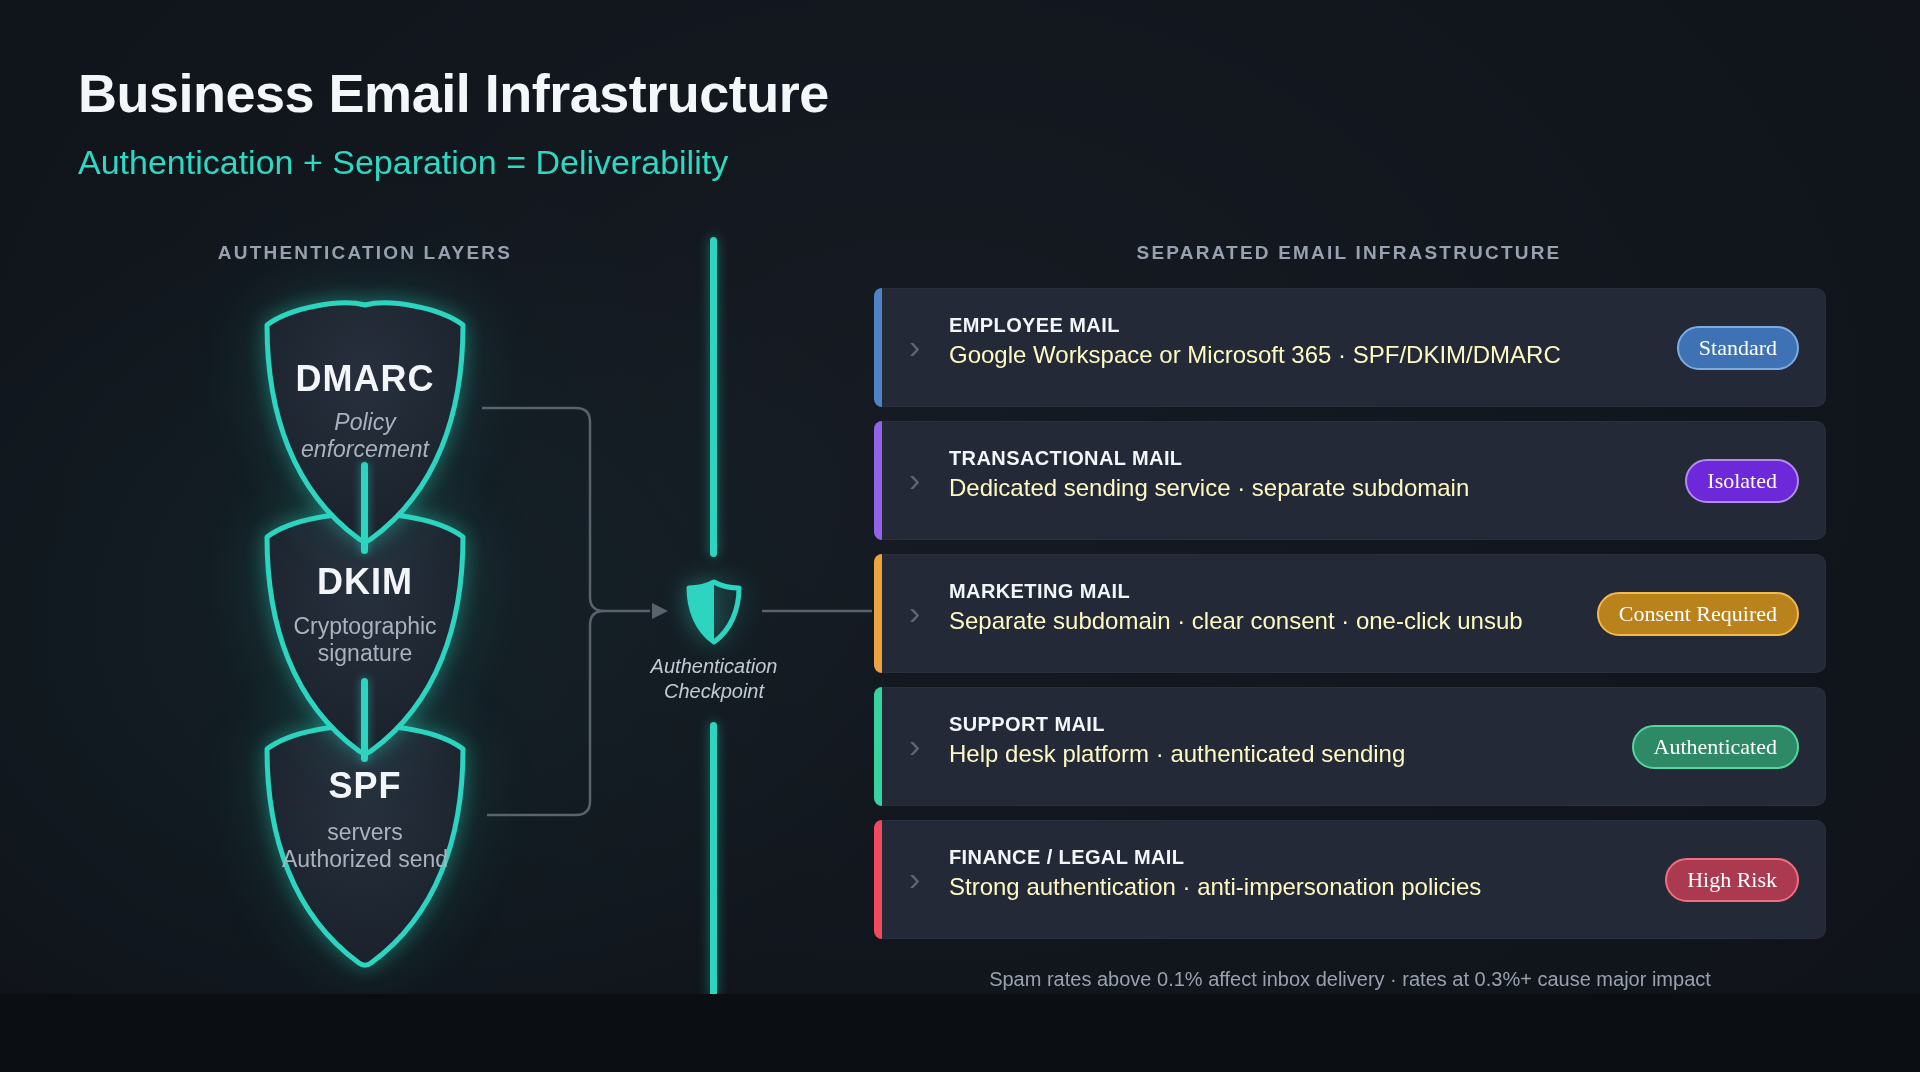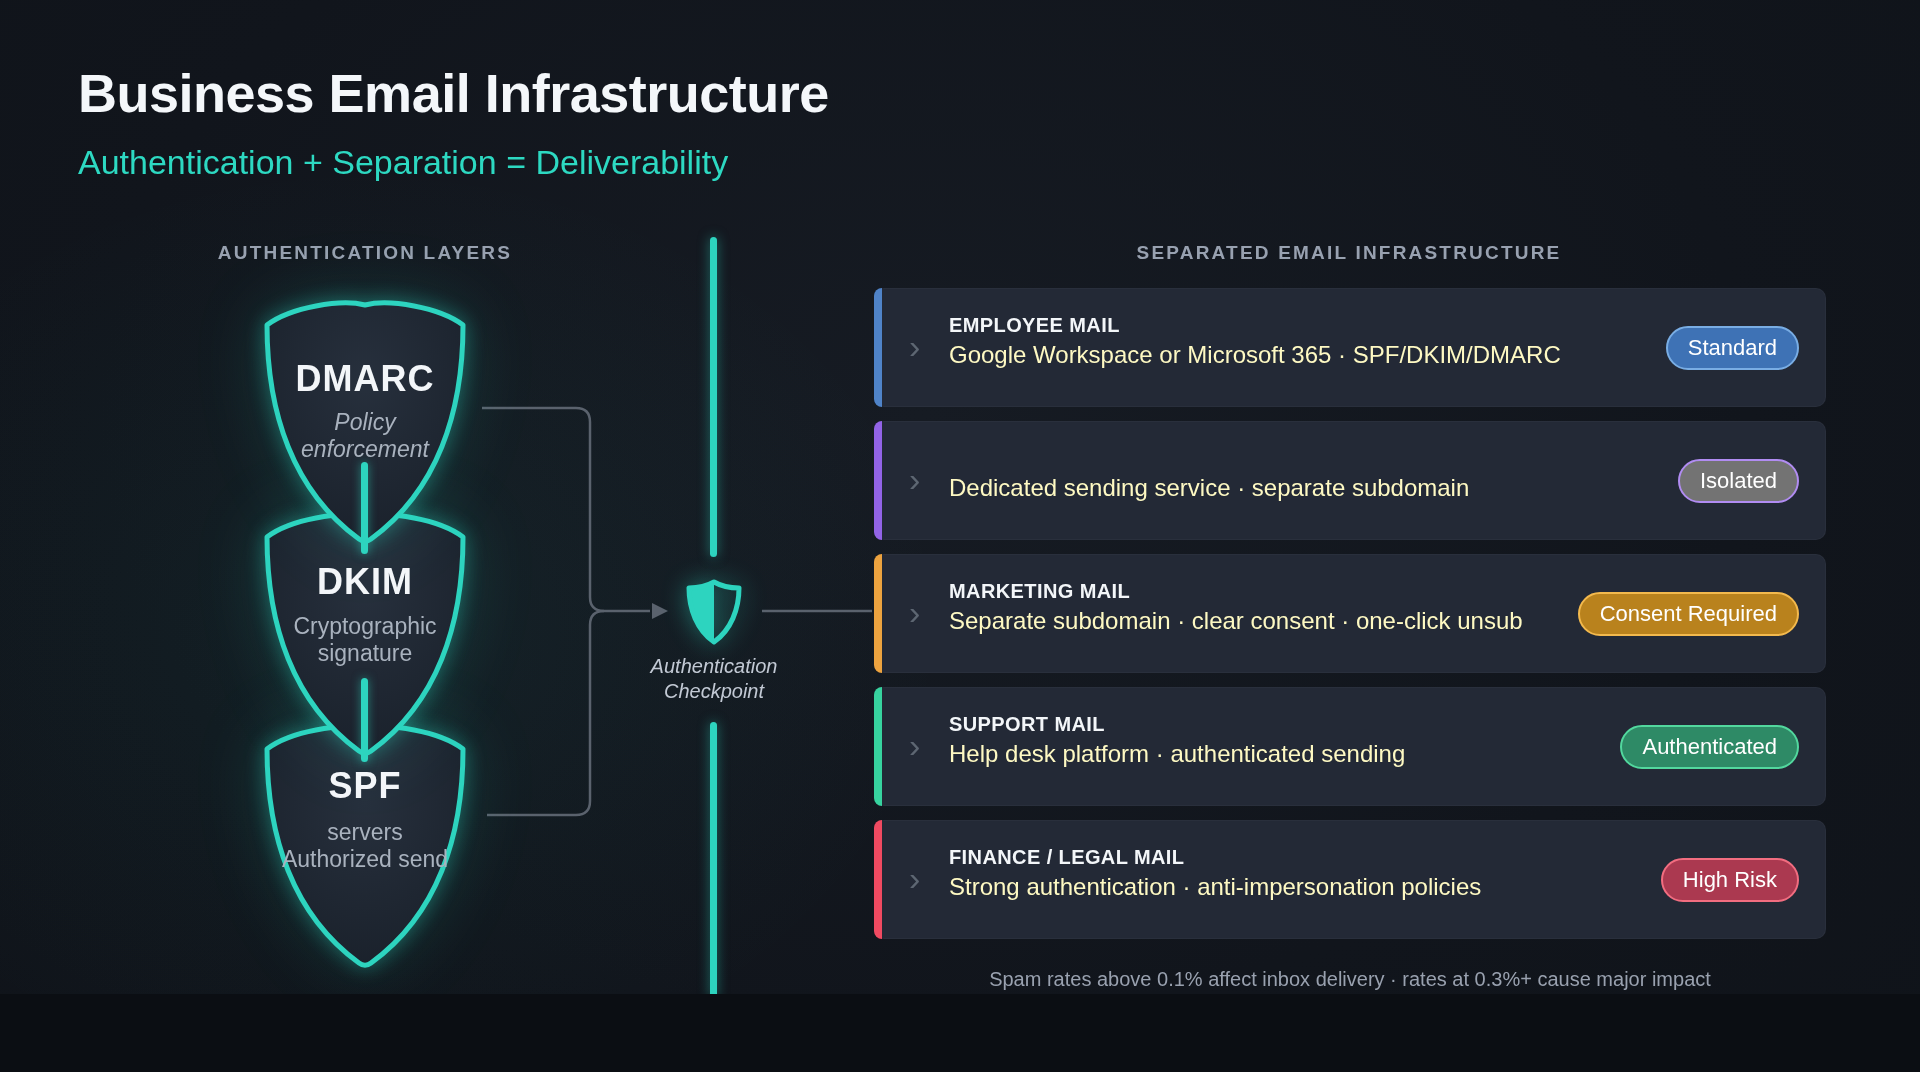--- a/index.html
+++ b/index.html
@@ -55,21 +55,21 @@
         border:1px solid rgba(255,255,255,0.03);box-sizing:border-box;z-index:7;}
   .card .accent{position:absolute;left:-1px;top:-1px;bottom:-1px;width:8px;
                 border-radius:10px 0 0 10px;}
   .card .chev{position:absolute;left:34px;top:50%;transform:translateY(-54%);
               font-size:34px;font-weight:400;color:#5d6672;}
   .card .card-title{position:absolute;left:74px;top:25px;font-size:20px;font-weight:700;
                     letter-spacing:0.4px;color:#f3f6f9;white-space:nowrap;}
   .card .card-sub{position:absolute;left:74px;top:52px;font-size:24px;color:#fef9c3;white-space:nowrap;}
   .card .badge{position:absolute;right:26px;top:50%;transform:translateY(-50%);
                height:40px;line-height:40px;padding:0 20px;border-radius:22px;
-               font-size:22px;color:#ffffff;border:2px solid;white-space:nowrap;}
+               font-size:22px;color:#ffffff;border:2px solid;white-space:nowrap;font-family:Liberation Serif, serif;}
   .c1{top:288px;} .c2{top:421px;} .c3{top:554px;} .c4{top:687px;} .c5{top:820px;}
   
   .footer-note{left:874px;top:968px;width:952px;text-align:center;font-size:20px;color:#99a1af;}
 </style>
 </head>
 <body>
 
 <div id="stage">
 
   <div class="abs title">Business Email Infrastructure</div>
@@ -143,22 +143,23 @@
     <div class="accent" style="background-color: rgb(79, 131, 200);"></div>
     <div class="chev">›</div>
     <div class="card-title">EMPLOYEE MAIL</div>
     <div class="card-sub">Google Workspace or Microsoft 365 · SPF/DKIM/DMARC</div>
     <div class="badge" style="background-color: rgb(62, 114, 181); border-color: rgb(121, 173, 228);">Standard</div>
   </div>
 
   <div class="abs card c2">
     <div class="accent" style="background-color: rgb(146, 99, 230);"></div>
     <div class="chev">›</div>
+    <div class="card-title">TRANSACTIONAL MAIL</div>
     <div class="card-sub">Dedicated sending service · separate subdomain</div>
-    <div class="badge" style="background-color: #737373; border-color: rgb(177, 140, 242);">Isolated</div>
+    <div class="badge" style="background-color: #6d28d9; border-color: rgb(177, 140, 242);">Isolated</div>
   </div>
 
   <div class="abs card c3">
     <div class="accent" style="background-color: rgb(237, 163, 63);"></div>
     <div class="chev">›</div>
     <div class="card-title">MARKETING MAIL</div>
     <div class="card-sub">Separate subdomain · clear consent · one-click unsub</div>
     <div class="badge" style="background-color: rgb(185, 130, 29); border-color: rgb(243, 185, 77);">Consent Required</div>
   </div>
 

